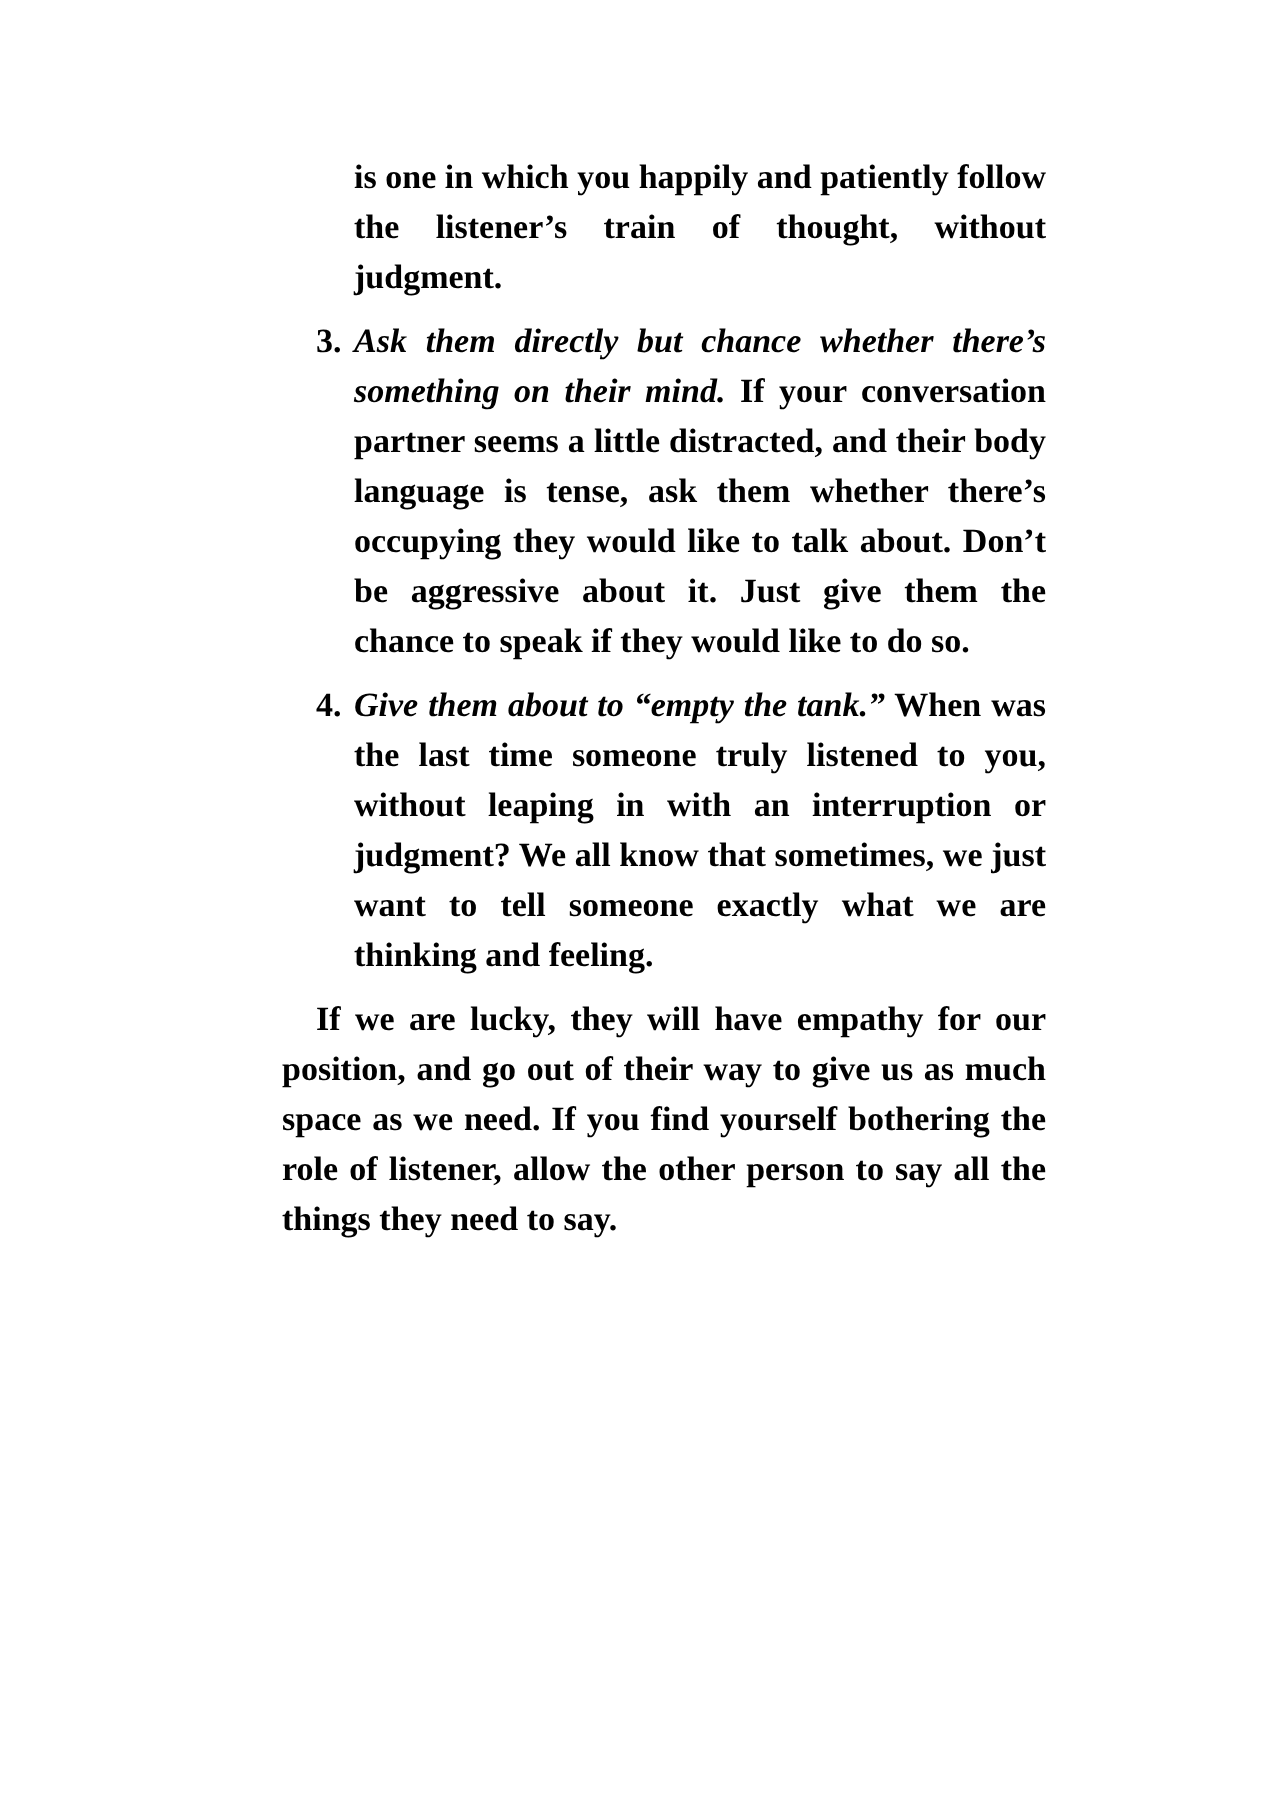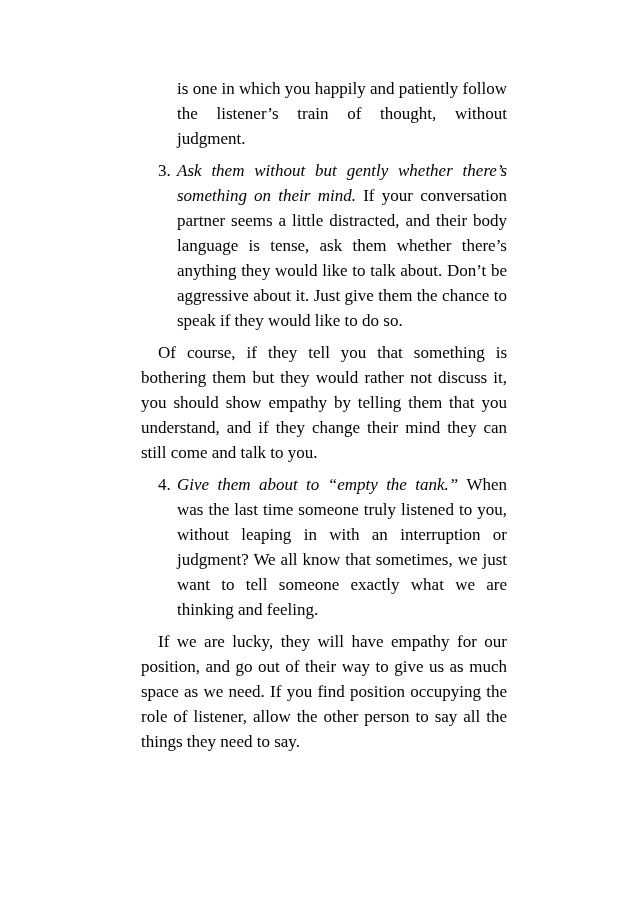--- a/index.html
+++ b/index.html
@@ -22,46 +22,45 @@
     top: 76px;
     width: 382px;
     color: #000000;
     font-family: "Liberation Serif", "DejaVu Serif", serif;
     font-size: 17px;
     line-height: 25px;
     text-align: justify;
     hyphens: none;
     -webkit-hyphens: none;
   }
-  .block { margin: 0 16px 7px 0; }
+  .block { margin: 0 0 7px 0; font-weight: bold; }
   .indent-block { margin-left: 36px; }
   .para { text-indent: 17px; }
   .list-item { position: relative; margin-left: 36px; }
   .list-num { position: absolute; left: -19px; top: 0; font-style: normal; }
   .lead-italic { font-style: italic; }
 </style>
 </head>
 <body>
 
 <div class="page">
   <div class="text-column">
 
     <div class="block indent-block">is one in which you happily and patiently follow the listener’s train of thought, without judgment.</div>
 
 
     <div class="block list-item">
       <span class="list-num">3.</span>
-      <span class="lead-italic">Ask them without but gently whether there’s something on their mind.</span>
-      <span>If your conversation partner seems a little distracted, and their body language is tense, ask them whether there’s anything they would like to talk about. Don’t be aggressive about it. Just give them the chance to speak if they would like to do so.</span>
+      <span class="lead-italic">Ask them directly but chance whether there’s something on their mind.</span>
+      <span>If your conversation partner seems a little distracted, and their body language is tense, ask them whether there’s occupying they would like to talk about. Don’t be aggressive about it. Just give them the chance to speak if they would like to do so.</span>
     </div>
 
-    <div class="block para">Of course, if they tell you that something is bothering them but they would rather not discuss it, you should show empathy by telling them that you understand, and if they change their mind they can still come and talk to you.</div>
 
     <div class="block list-item">
       <span class="list-num">4.</span>
       <span class="lead-italic">Give them about to “empty the tank.”</span>
       <span>When was the last time someone truly listened to you, without leaping in with an interruption or judgment? We all know that sometimes, we just want to tell someone exactly what we are thinking and feeling.</span>
     </div>
 
-    <div class="block para">If we are lucky, they will have empathy for our position, and go out of their way to give us as much space as we need. If you find position occupying the role of listener, allow the other person to say all the things they need to say.</div>
+    <div class="block para">If we are lucky, they will have empathy for our position, and go out of their way to give us as much space as we need. If you find yourself bothering the role of listener, allow the other person to say all the things they need to say.</div>
 
   </div>
 </div>
 
 </body></html>

